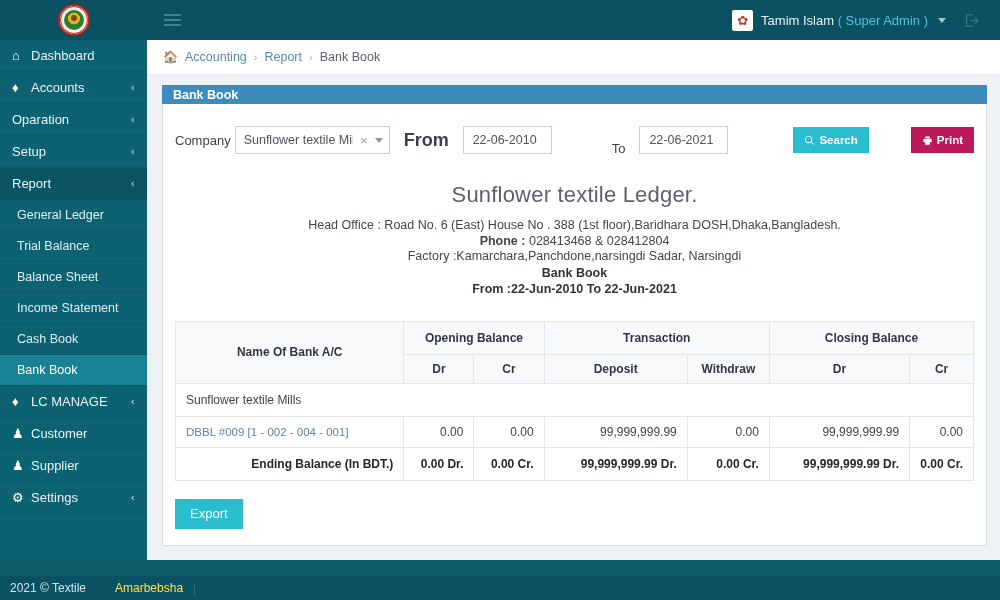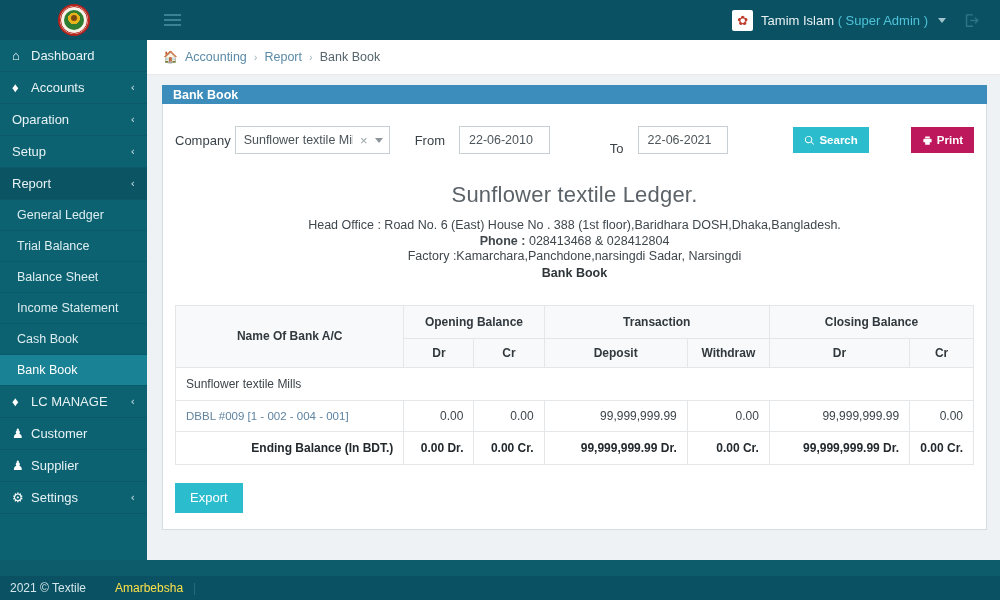--- a/index.html
+++ b/index.html
@@ -151,21 +151,21 @@
     border: 1px solid #c8cfd3; background: #fff;
     display: flex; align-items: center; padding: 0 6px 0 8px;
     font-size: 12.5px; color: #4a5359; cursor: pointer;
   }
   .select2 .s2txt { flex: 1; white-space: nowrap; overflow: hidden; }
   .select2 .s2x { color: #9aa3a8; font-size: 13px; padding: 0 7px; cursor: pointer; }
   .select2 .s2arrow {
     width: 0; height: 0; border-left: 4px solid transparent;
     border-right: 4px solid transparent; border-top: 5px solid #8d969b;
   }
-  .lbl-from { margin-left: 25px; font-size: 13px; color: #3a4349; }
+  .lbl-from { margin-left: 14px; font-size: 18px; color: #3a4349; font-weight: bold; }
   .datebox {
     margin-left: 14px; width: 100px; height: 28px;
     border: 1px solid #c8cfd3; background: #fff;
     display: flex; align-items: center; padding: 0 9px;
     font-size: 12.5px; color: #4d565c; cursor: pointer;
   }
   .lbl-to { margin-left: 60px; font-size: 13px; color: #3a4349; margin-top: 17px; }
   .btn {
     height: 26px; border: none; color: #fff; font-size: 11.5px;
     display: inline-flex; align-items: center; justify-content: center;
@@ -338,20 +338,21 @@
             <span>Print</span>
           </button>
         </div>
 
         <div class="rep-head">
           <div class="rep-title">Sunflower textile Ledger.</div>
           <div class="rep-line">Head Office : Road No. 6 (East) House No . 388 (1st floor),Baridhara DOSH,Dhaka,Bangladesh.</div>
           <div class="rep-line"><b>Phone :</b><span> 028413468 &amp; 028412804</span></div>
           <div class="rep-line">Factory :Kamarchara,Panchdone,narsingdi Sadar, Narsingdi</div>
           <div class="rep-strong">Bank Book</div>
+          <div class="rep-strong">From :22-Jun-2010 To 22-Jun-2021</div>
         </div>
 
         <table class="rep">
           <thead>
             <tr>
               <th rowspan="2" style="width:228px">Name Of Bank A/C</th>
               <th colspan="2" style="width:140px">Opening Balance</th>
               <th colspan="2" style="width:220px">Transaction</th>
               <th colspan="2" style="width:202px">Closing Balance</th>
             </tr>

